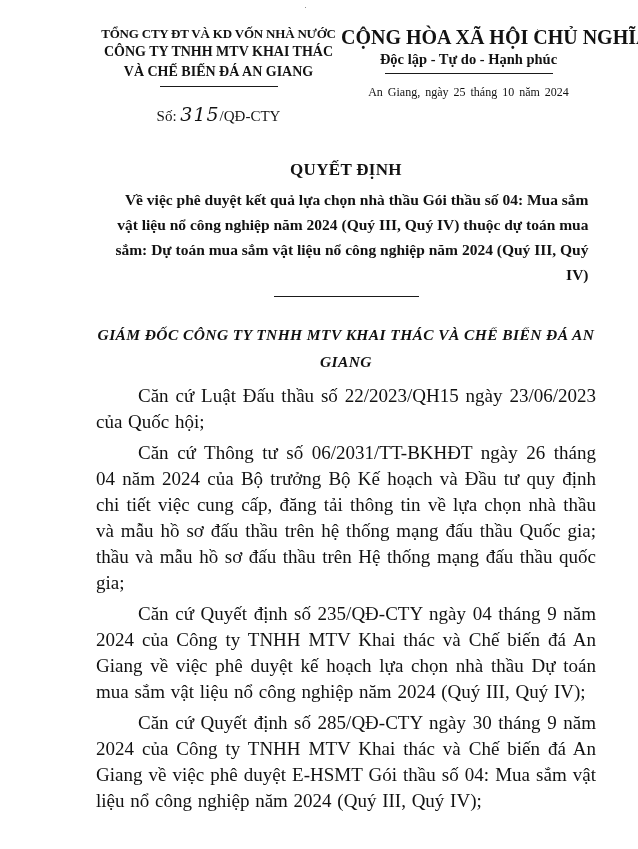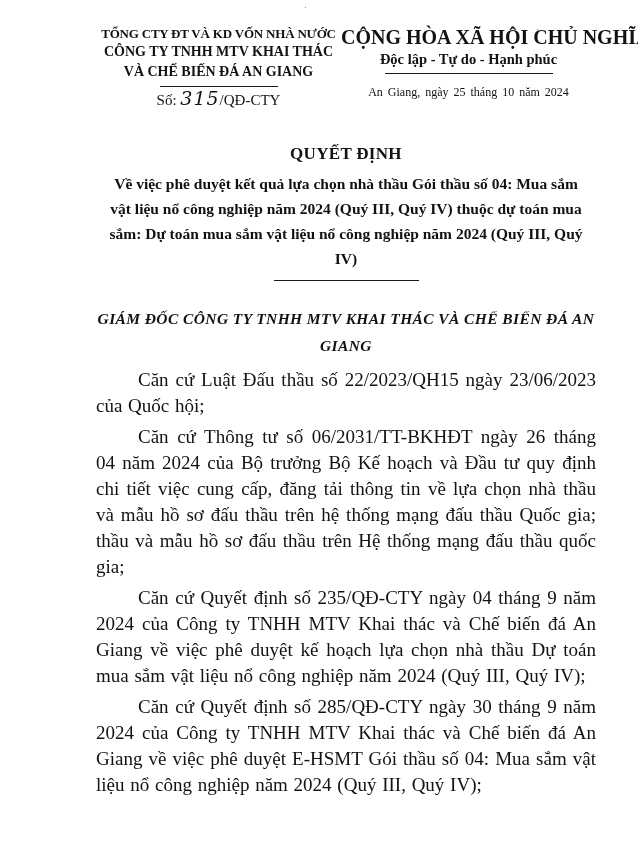--- a/index.html
+++ b/index.html
@@ -58,20 +58,21 @@
     font-size: 20px;
     white-space: nowrap;
   }
   .motto-line {
     font-weight: bold;
     font-size: 14.5px;
     line-height: 21px;
     white-space: nowrap;
   }
   .doc-number {
+    margin-top: 16px;
     font-size: 15px;
     white-space: nowrap;
     text-align: center;
   }
   .doc-number .handwritten {
     font-family: "DejaVu Serif", serif;
     font-style: italic;
     font-size: 19px;
     letter-spacing: 1px;
   }
@@ -86,21 +87,21 @@
   .title {
     margin-top: 35px;
     text-align: center;
     font-weight: bold;
     font-size: 17px;
     letter-spacing: 0.3px;
   }
   .subject {
     margin: 7px auto 7px auto;
     max-width: 485px;
-    text-align: center;
+    text-align: right;
     font-weight: bold;
     font-size: 15.5px;
     line-height: 25px;
   }
   .subject-rule {
     width: 145px;
     border-bottom: 1.6px solid #1a1a1a;
     margin: 9px auto 0 auto;
   }
 

